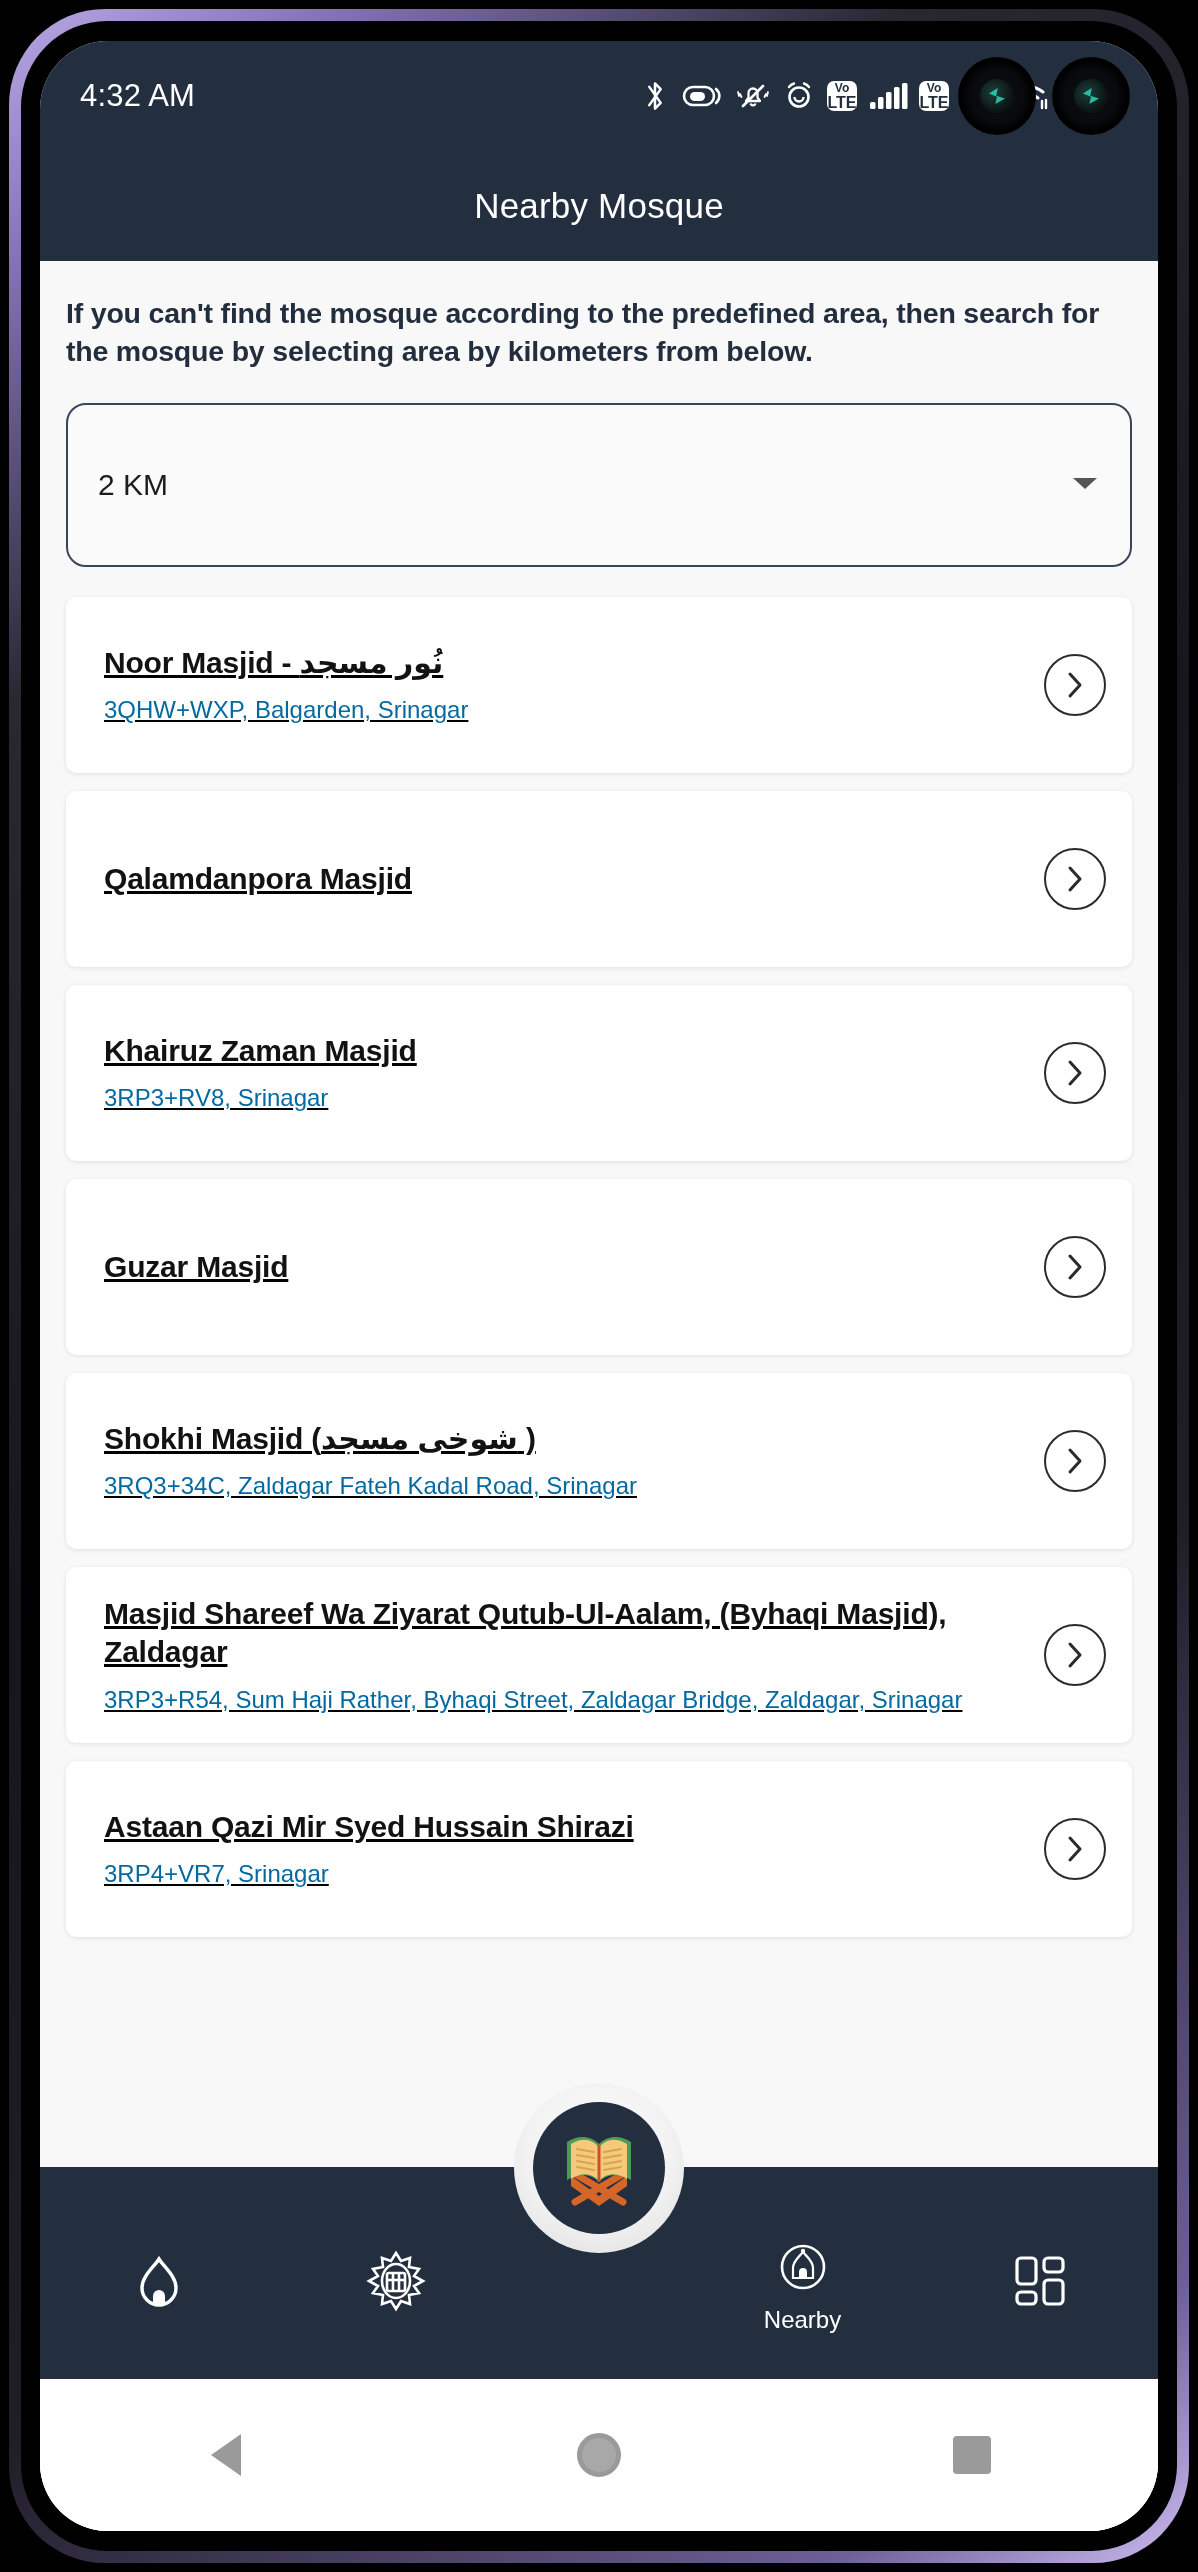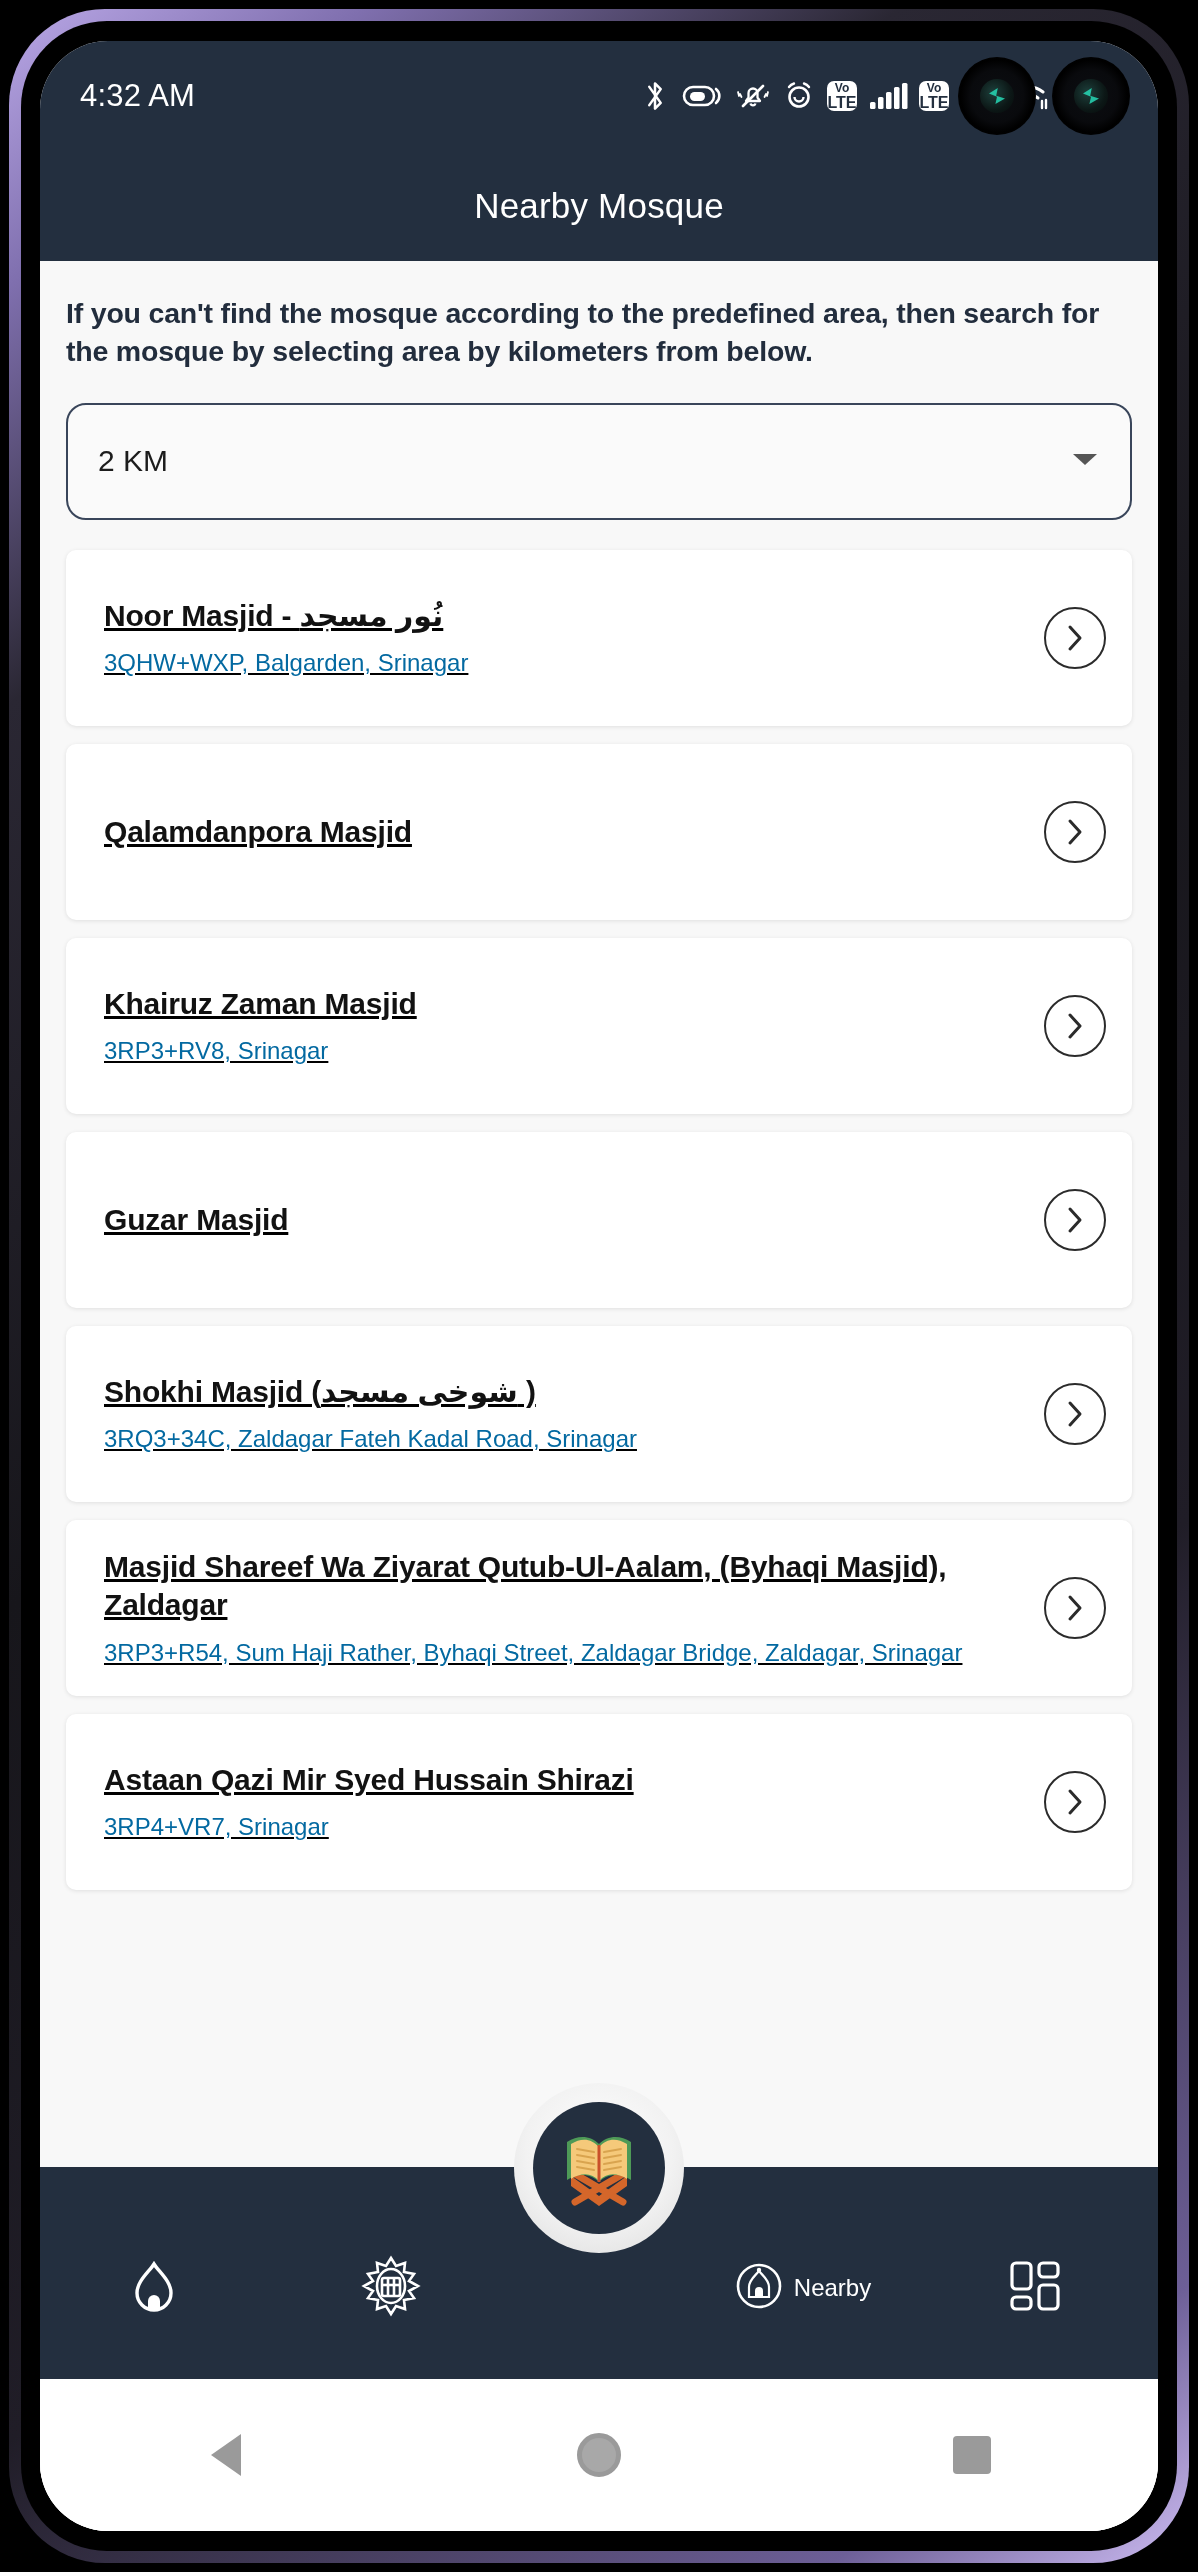--- a/index.html
+++ b/index.html
@@ -99,21 +99,21 @@
     position:absolute;left:0;right:0;top:220px;bottom:0;
     background:#f8f8f8;overflow:hidden;
   }
   #hint-text{
     padding:34px 26px 4px 26px;
     font-size:28.5px;line-height:1.33;font-weight:bold;
     color:#222d3d;letter-spacing:-.2px;
   }
   #distance-select{
     margin:28px 26px 0 26px;
-    height:117px;border:2.5px solid #39455a;border-radius:20px;
+    height:164px;border:2.5px solid #39455a;border-radius:20px;
     background:#fafafa;
     display:flex;align-items:center;padding:0 30px;
   }
   #distance-value{ font-size:30px;color:#1c1c1c; }
   #dropdown-arrow{ margin-left:auto; }
   
   #mosque-list{ margin-top:30px; padding:0 26px;text-decoration:underline; }
   .mosque-card{
     background:#fff;border-radius:10px;
     box-shadow:0 1px 4px rgba(0,0,0,.10);
@@ -147,21 +147,21 @@
     width:170px;height:170px;border-radius:50%;
     background:radial-gradient(circle at 50% 40%,#ffffff 0%,#f2f2f2 55%,#dcdcdc 100%);
     display:flex;align-items:center;justify-content:center;
   }
   #fab{
     width:132px;height:132px;border-radius:50%;
     background:#232f3f;
     display:flex;align-items:center;justify-content:center;
   }
   .nav-item{
-    flex:1;display:flex;flex-direction:row;align-items:center;justify-content:center;
+    flex:1;display:flex;flex-direction:column;align-items:center;justify-content:center;
     gap:10px;color:#fff;height:100%;padding-top:30px;
   }
   .nav-item.spacer{flex:0 0 170px;}
   .nav-label{font-size:24px;color:#fff;}
   
   #android-nav{
     position:absolute;left:0;right:0;bottom:0;height:152px;
     background:#fff;display:flex;align-items:center;justify-content:space-around;
   }
   .sys-btn{display:flex;align-items:center;justify-content:center;width:120px;height:100%;}

